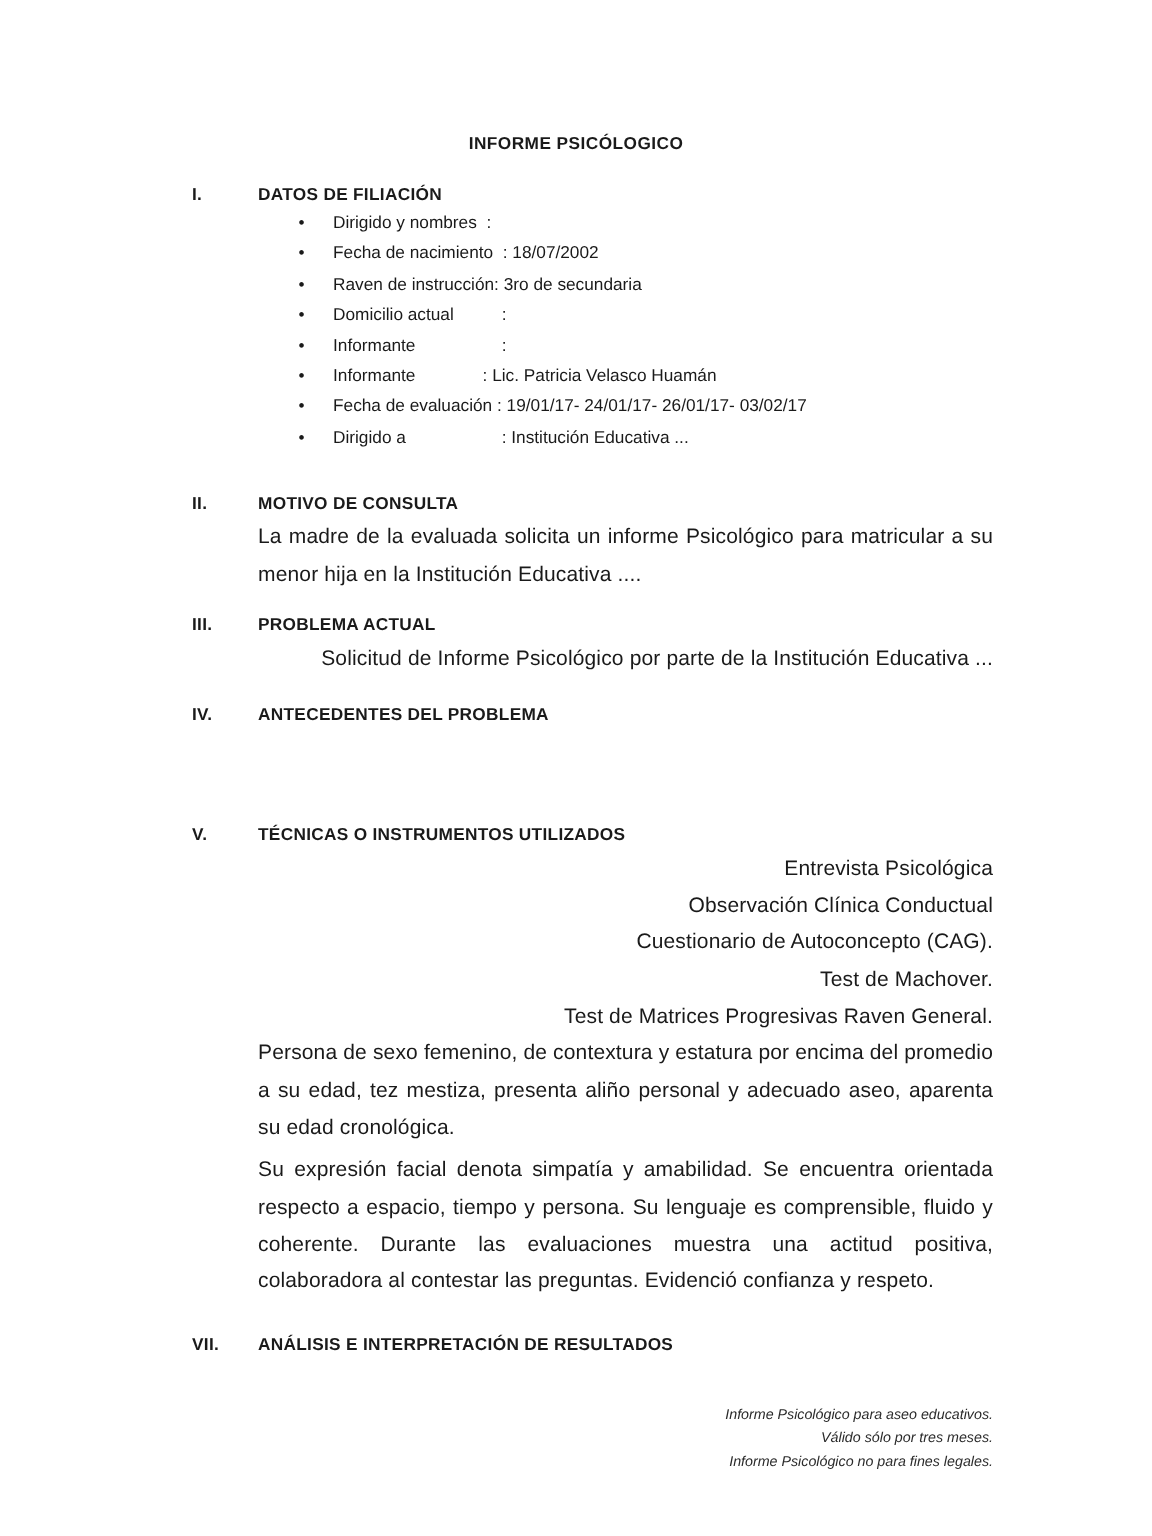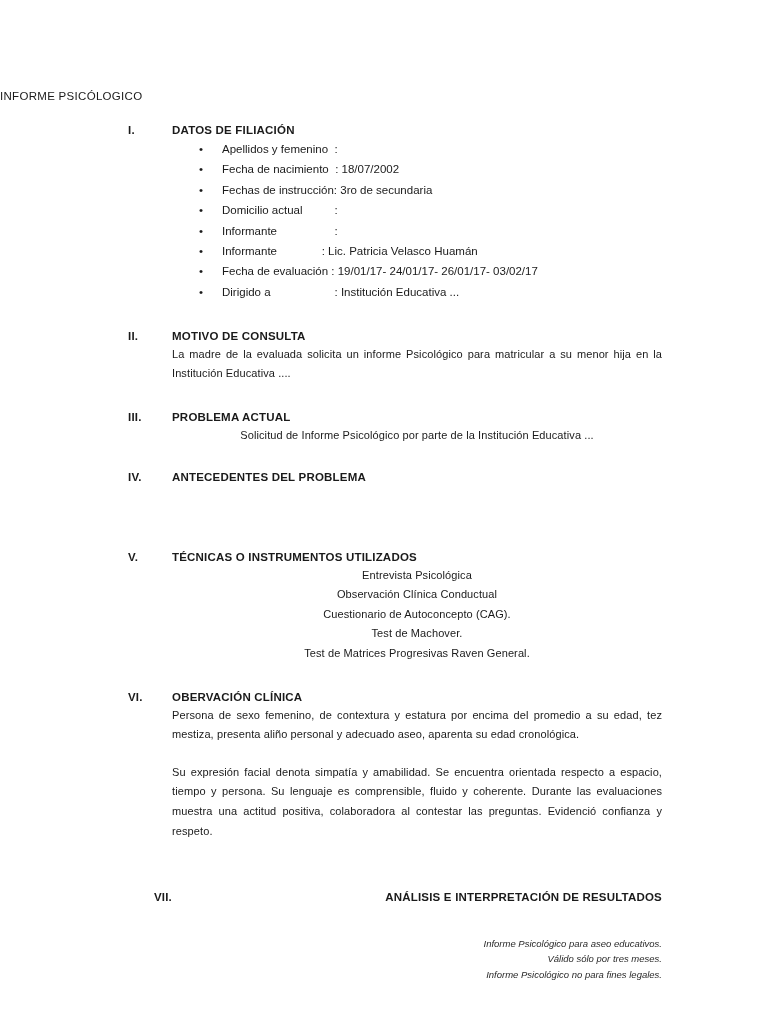--- a/index.html
+++ b/index.html
@@ -18,23 +18,23 @@
     left:0; top:0;
     width:768px; height:1024px;
     background:#fff;
   }
 
   
   .doc-title {
     position:absolute;
     left:0; top:90px;
     width:768px;
-    text-align:left;
+    text-align:center;
     font-size:11.5px;
-    font-weight:normal;
+    font-weight:bold;
     letter-spacing:0.3px;
   }
 
   
   .section {
     position:absolute;
     left:128px;
     width:534px;
   }
   .sec-head {
@@ -47,30 +47,30 @@
   }
   .sec-num {
     width:44px;
     flex:0 0 44px;
   }
   .sec-title { flex:1 1 auto; }
 
   
   .body-block {
     margin-left:44px;
-    font-size:11px;
+    font-size:14px;
     line-height:1.78;
     letter-spacing:0.1px;
   }
   .para {
     text-align:justify;
     text-justify:inter-word;
   }
-  .para + .para { margin-top:18px; }
-  .plain-line { text-align:center; }
+  .para + .para { margin-top:3px; }
+  .plain-line { text-align:right; }
 
   
   .bullets {
     margin-left:71px;           
     list-style:none;
     font-size:11.5px;
     line-height:1.78;
   }
   .bullets li {
     position:relative;
@@ -101,23 +101,23 @@
 <div class="page">
 
   <div class="doc-title">INFORME PSICÓLOGICO</div>
 
   <div class="section" style="top:122px;">
     <div class="sec-head">
       <span class="sec-num">I.</span>
       <span class="sec-title">DATOS DE FILIACIÓN</span>
     </div>
     <ul class="bullets" id="filiacion-bullets">
-        <li><span class="bullet-dot">•</span><span>Apellidos y femenino  :</span><span></span></li>
+        <li><span class="bullet-dot">•</span><span>Dirigido y nombres  :</span><span></span></li>
         <li><span class="bullet-dot">•</span><span>Fecha de nacimiento  : </span><span>18/07/2002</span></li>
-        <li><span class="bullet-dot">•</span><span>Fechas de instrucción: </span><span>3ro de secundaria</span></li>
+        <li><span class="bullet-dot">•</span><span>Raven de instrucción: </span><span>3ro de secundaria</span></li>
         <li><span class="bullet-dot">•</span><span>Domicilio actual          :</span><span></span></li>
         <li><span class="bullet-dot">•</span><span>Informante                  :</span><span></span></li>
         <li><span class="bullet-dot">•</span><span>Informante              : </span><span>Lic. Patricia Velasco Huamán</span></li>
         <li><span class="bullet-dot">•</span><span>Fecha de evaluación : </span><span>19/01/17- 24/01/17- 26/01/17- 03/02/17</span></li>
         <li><span class="bullet-dot">•</span><span>Dirigido a                    : </span><span>Institución Educativa ...</span></li>
       </ul>
   </div>
 
   <div class="section" style="top:328px;">
     <div class="sec-head">
@@ -154,31 +154,27 @@
     <div class="body-block" id="tecnicas-items">
         <div class="plain-line">Entrevista Psicológica</div>
         <div class="plain-line">Observación Clínica Conductual</div>
         <div class="plain-line">Cuestionario de Autoconcepto (CAG).</div>
         <div class="plain-line">Test de Machover.</div>
         <div class="plain-line">Test de Matrices Progresivas Raven General.</div>
       </div>
   </div>
 
   <div class="section" style="top:689px;">
-    <div class="sec-head">
-      <span class="sec-num">VI.</span>
-      <span class="sec-title">OBERVACIÓN CLÍNICA</span>
-    </div>
     <div class="body-block">
       <p class="para">Persona de sexo femenino, de contextura y estatura  por encima del promedio a su edad, tez mestiza, presenta aliño personal y adecuado aseo, aparenta su edad cronológica.</p>
       <p class="para">Su expresión facial denota simpatía y amabilidad. Se encuentra orientada respecto a espacio, tiempo y persona. Su lenguaje es comprensible, fluido y coherente. Durante las evaluaciones muestra una actitud positiva, colaboradora al contestar las preguntas. Evidenció confianza y respeto.</p>
     </div>
   </div>
 
-  <div class="section" style="top:889px;text-align:right;">
+  <div class="section" style="top:889px;">
     <div class="sec-head">
       <span class="sec-num">VII.</span>
       <span class="sec-title">ANÁLISIS E INTERPRETACIÓN DE RESULTADOS</span>
     </div>
   </div>
 
   <div class="footer">
     <div>Informe Psicológico para aseo educativos.</div>
     <div>Válido sólo por tres meses.</div>
     <div>Informe Psicológico no para fines legales.</div>

